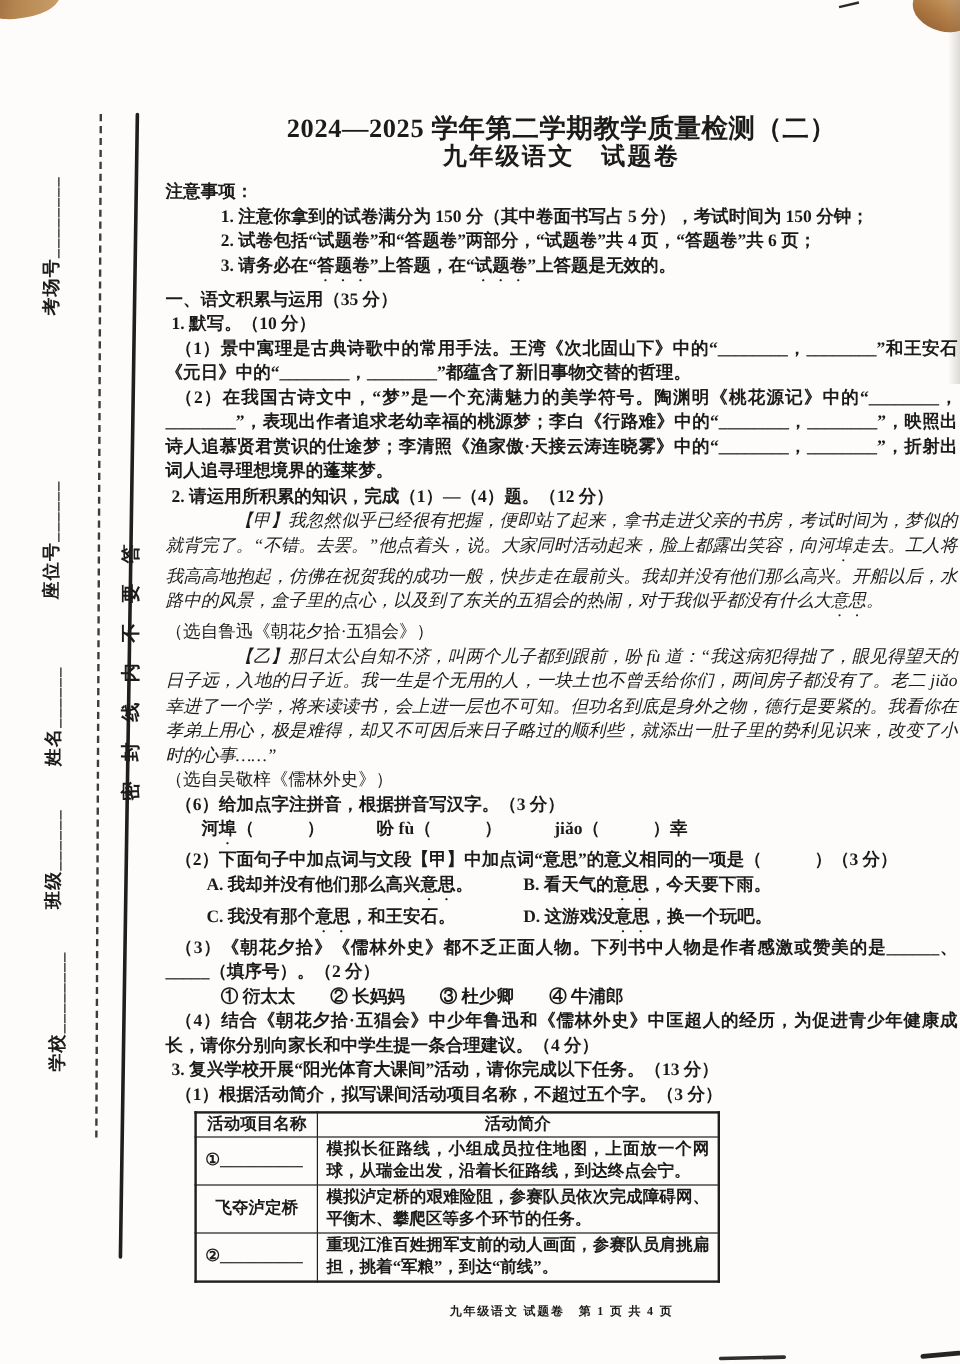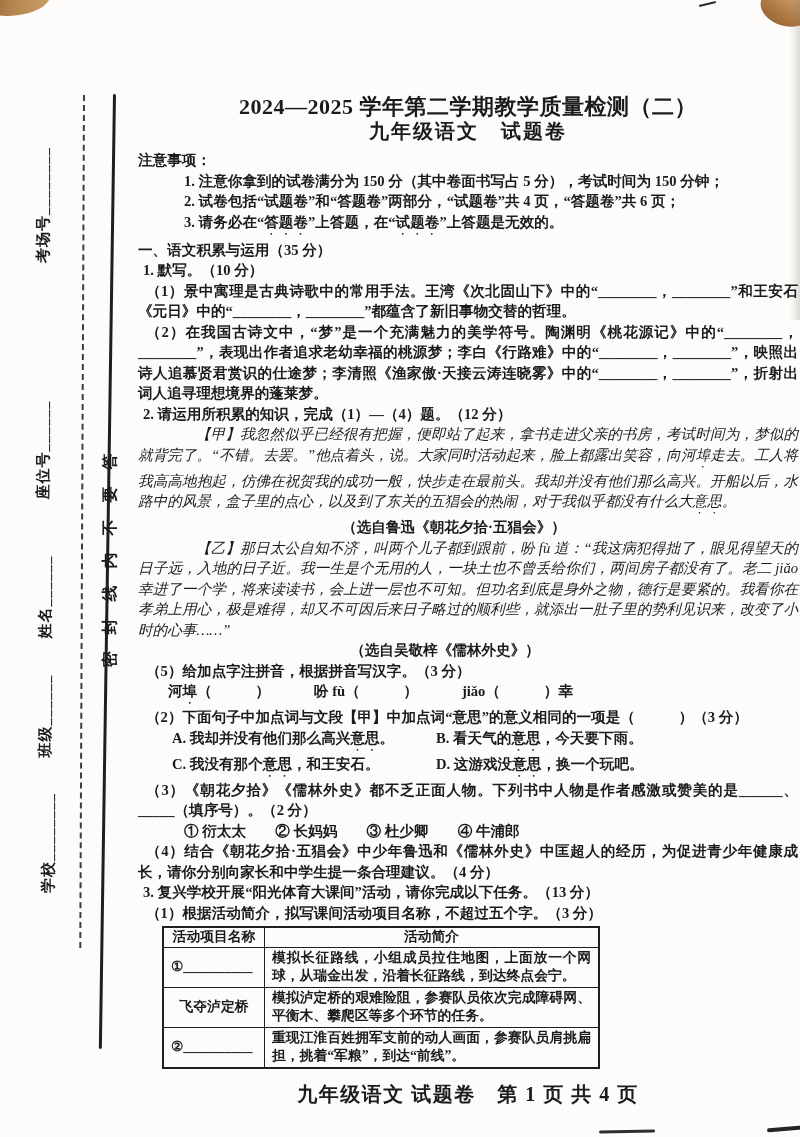--- a/index.html
+++ b/index.html
@@ -39,40 +39,40 @@
     font-size:14.6px;line-height:20.5px;font-weight:600;}
   .content p{margin:0;text-align:justify;}
   h1.title{margin:0 0 3px;text-align:center;font-size:22px;font-weight:700;letter-spacing:.5px;}
   h2.subtitle{margin:0 0 9px;text-align:center;font-size:20px;font-weight:700;letter-spacing:2px;}
   .notice-heading{font-weight:700;}
   .note{margin-left:46px;white-space:nowrap;}
   .sect{font-weight:700;margin-top:2px;}
   .stem{text-indent:5px;}
   .indent-sm{text-indent:8px;}
   .passage{text-indent:58px;font-weight:400;font-style:italic;}
-  .source{text-align:center;padding-right:28px;font-weight:700;}
+  .source{text-align:left;padding-right:28px;font-weight:400;}
   .src2{padding-right:46px;}
   .subq{padding-left:8px;}
   .pinyin-line{margin-left:30px;}
   .opt-row{display:flex;padding-left:34px;}
   .opt-a{width:264px;}
   .opt-b{flex:1;}
   .items-line{padding-left:46px;}
   .em-dot{-webkit-text-emphasis:filled dot;-webkit-text-emphasis-position:under;
     text-emphasis:filled dot;text-emphasis-position:under right;}
   
   table.activity{border-collapse:collapse;margin:3px 0 0 24px;width:438px;
     font-size:13.8px;line-height:18.5px;}
   table.activity th,table.activity td{border:1.7px solid #1f1f1f;padding:1px 7px;}
   table.activity{border:2.4px solid #1f1f1f;}
   table.activity th{font-weight:700;text-align:center;padding:0 4px;}
   td.name-cell{width:86px;text-align:left;padding-left:9px;font-weight:600;}
   td.name-center{text-align:center;padding-left:4px;}
   td.desc-cell{text-align:justify;font-weight:600;}
-  .footer{text-align:center;margin-top:15px;font-size:20px;letter-spacing:1.5px;font-weight:600;}
+  .footer{text-align:center;margin-top:15px;font-size:10px;letter-spacing:1.5px;font-weight:600;}
 </style>
 </head>
 <body>
 
 <div class="paper">
 
   <div class="desk-left"></div>
   <div class="desk-right"></div>
   <div class="pen-mark"></div>
   <div class="bottom-mark-a"></div>
@@ -104,21 +104,21 @@
     <div class="stem">1. 默写。（10 分）</div>
     <p class="indent-sm">（1）景中寓理是古典诗歌中的常用手法。王湾《次北固山下》中的“________，________”和王安石《元日》中的“________，________”都蕴含了新旧事物交替的哲理。</p>
     <p class="indent-sm">（2）在我国古诗文中，“梦”是一个充满魅力的美学符号。陶渊明《桃花源记》中的“________，________”，表现出作者追求老幼幸福的桃源梦；李白《行路难》中的“________，________”，映照出诗人追慕贤君赏识的仕途梦；李清照《渔家傲·天接云涛连晓雾》中的“________，________”，折射出词人追寻理想境界的蓬莱梦。</p>
 
     <div class="stem">2. 请运用所积累的知识，完成（1）—（4）题。（12 分）</div>
     <p class="passage"><span>【甲】我忽然似乎已经很有把握，便即站了起来，拿书走进父亲的书房，考试时间为，梦似的就背完了。“不错。去罢。”他点着头，说。大家同时活动起来，脸上都露出笑容，向河</span><span class="em-dot">埠</span><span>走去。工人将我高高地抱起，仿佛在祝贺我的成功一般，快步走在最前头。我却并没有他们那么高兴。开船以后，水路中的风景，盒子里的点心，以及到了东关的五猖会的热闹，对于我似乎都没有什么大</span><span class="em-dot">意思</span><span>。</span></p>
     <div class="source">（选自鲁迅《朝花夕拾·五猖会》）</div>
     <p class="passage">【乙】那日太公自知不济，叫两个儿子都到跟前，吩 fù 道：“我这病犯得拙了，眼见得望天的日子远，入地的日子近。我一生是个无用的人，一块土也不曾丢给你们，两间房子都没有了。老二 jiǎo 幸进了一个学，将来读读书，会上进一层也不可知。但功名到底是身外之物，德行是要紧的。我看你在孝弟上用心，极是难得，却又不可因后来日子略过的顺利些，就添出一肚子里的势利见识来，改变了小时的心事……”</p>
     <div class="source src2">（选自吴敬梓《儒林外史》）</div>
 
-    <div class="subq">（5）给加点字注拼音，根据拼音写汉字。（3 分）</div>
+    <div class="subq">（6）给加点字注拼音，根据拼音写汉字。（3 分）</div>
     <div class="pinyin-line"><span>河</span><span class="em-dot">埠</span><span>（　　　）　　　吩 fù（　　　）　　　jiǎo（　　　）幸</span></div>
 
     <div class="subq">（2）下面句子中加点词与文段【甲】中加点词“意思”的意义相同的一项是（　　　）（3 分）</div>
     <div class="opt-row">
       <div class="opt-a"><span>A. 我却并没有他们那么高兴</span><span class="em-dot">意思</span><span>。</span></div>
       <div class="opt-b"><span>B. 看天气的</span><span class="em-dot">意思</span><span>，今天要下雨。</span></div>
     </div>
     <div class="opt-row">
       <div class="opt-a"><span>C. 我没有那个</span><span class="em-dot">意思</span><span>，和王安石。</span></div>
       <div class="opt-b"><span>D. 这游戏没</span><span class="em-dot">意思</span><span>，换一个玩吧。</span></div>

